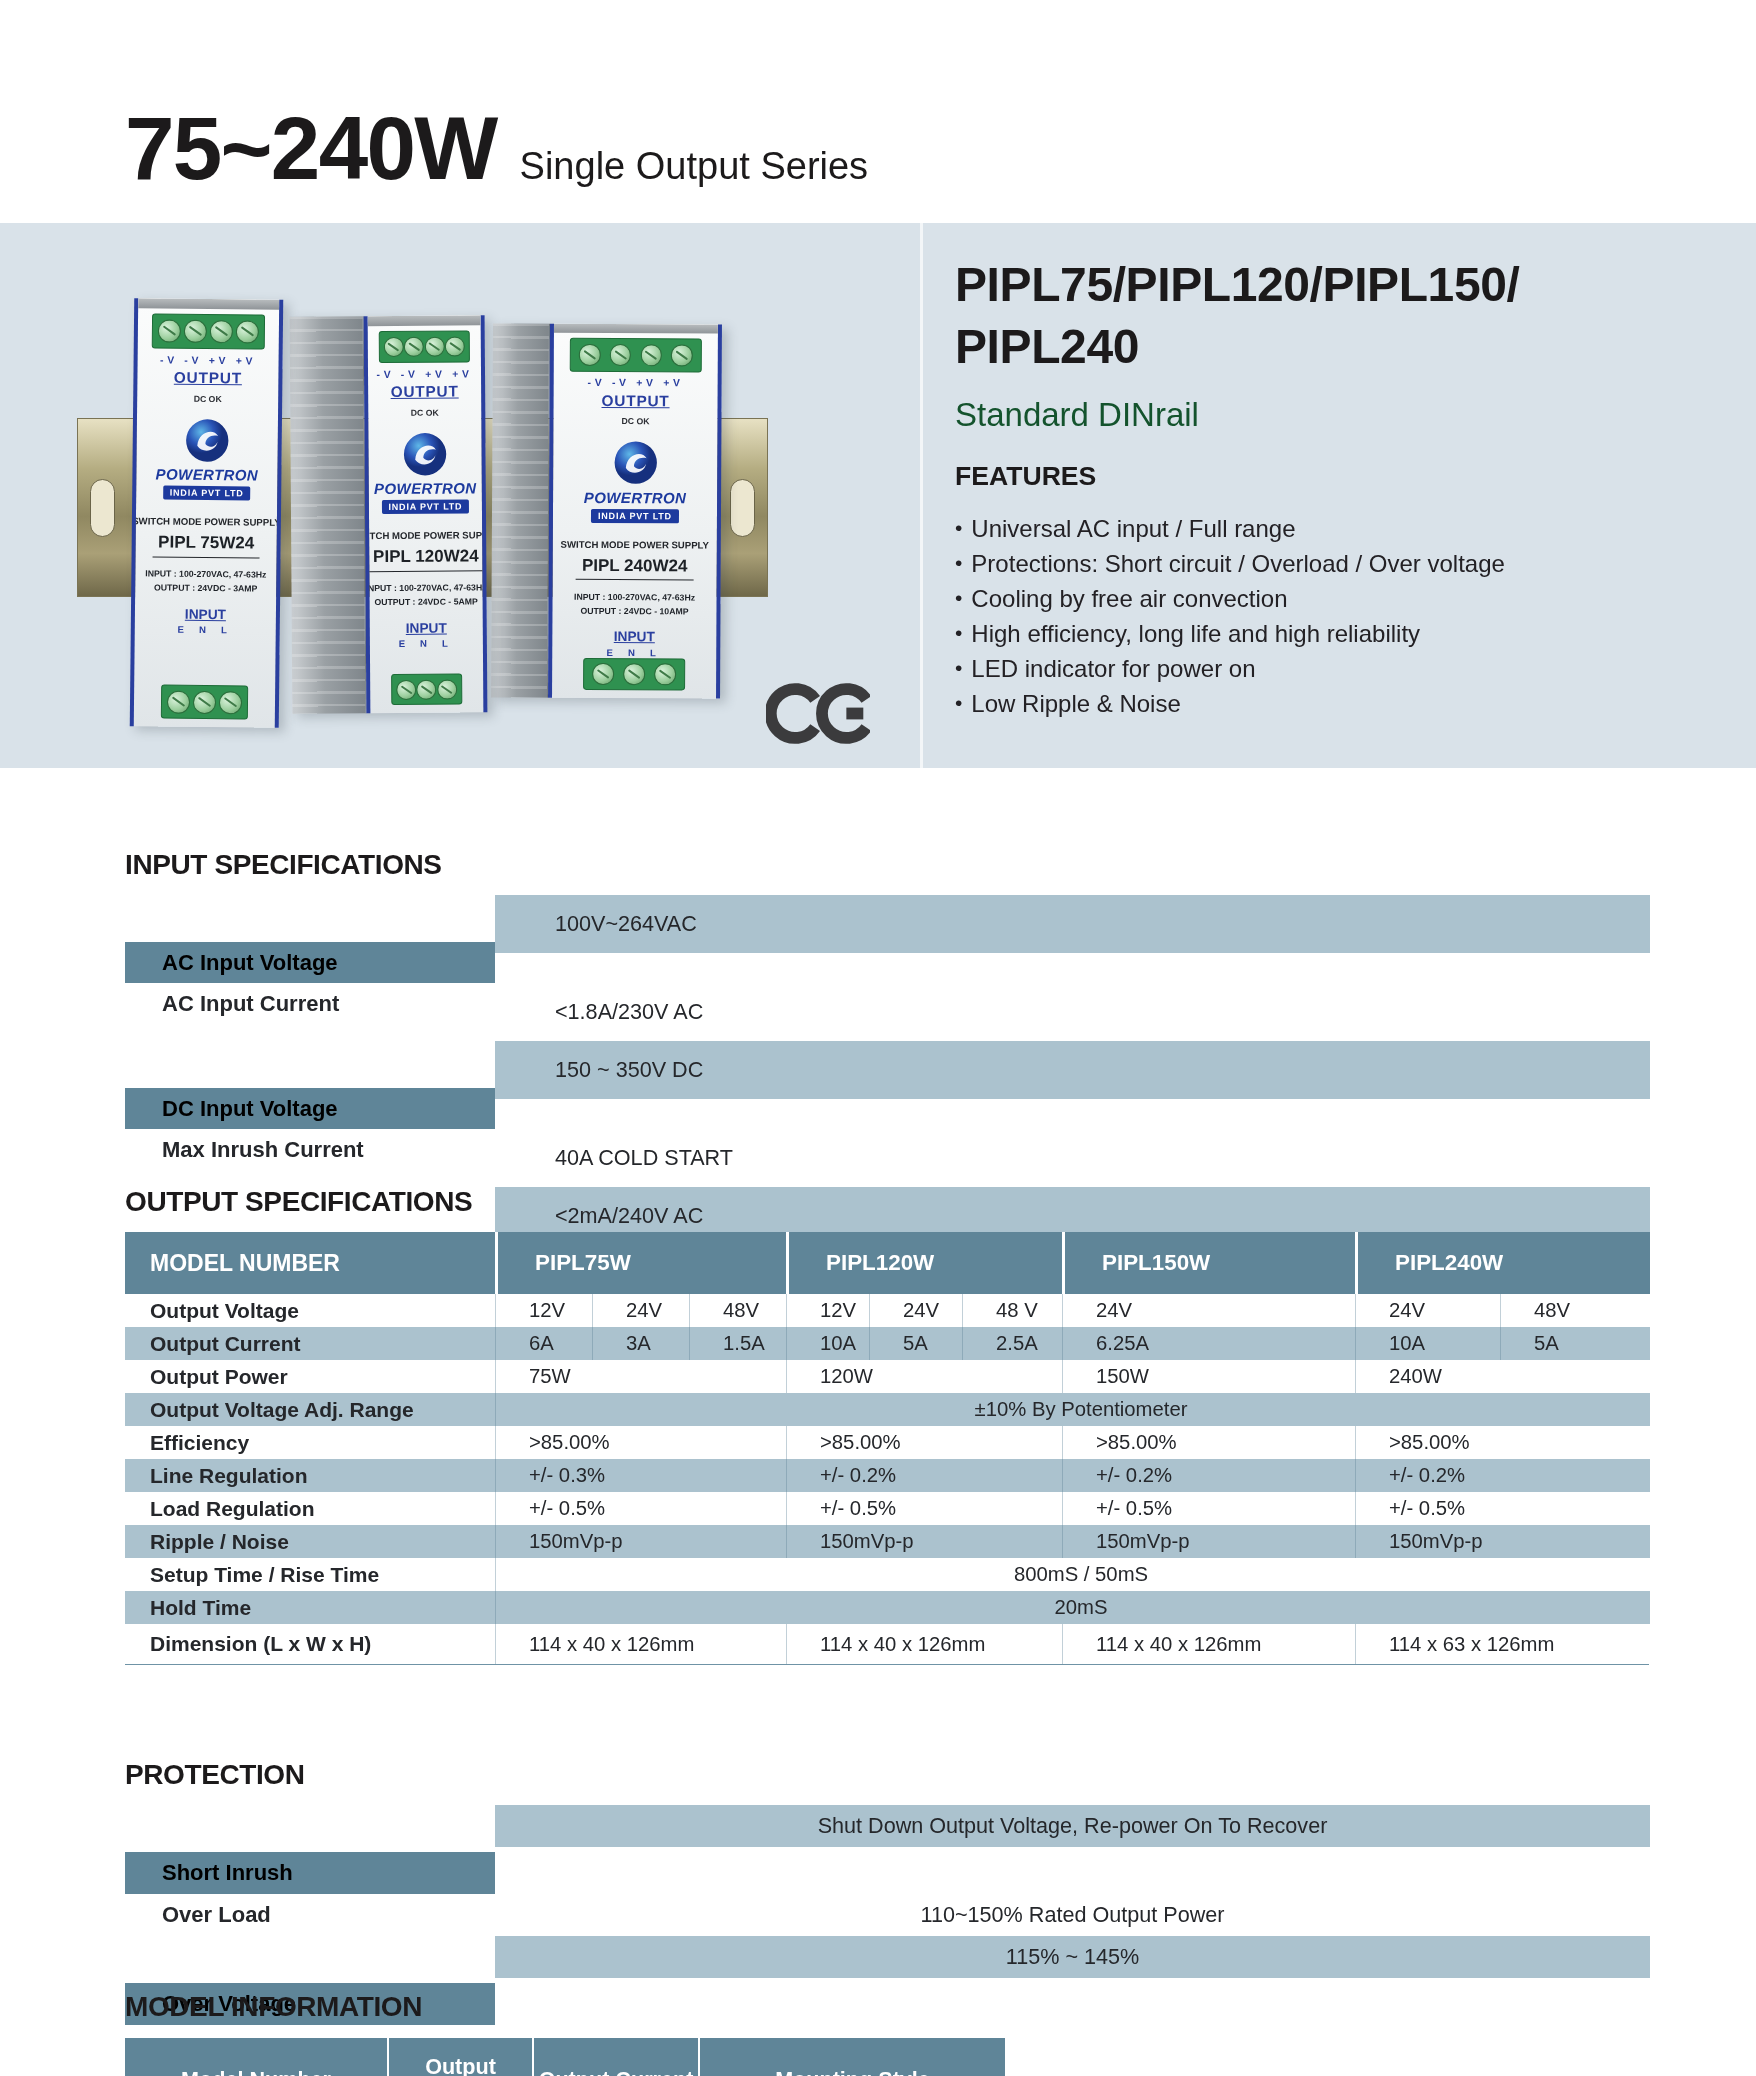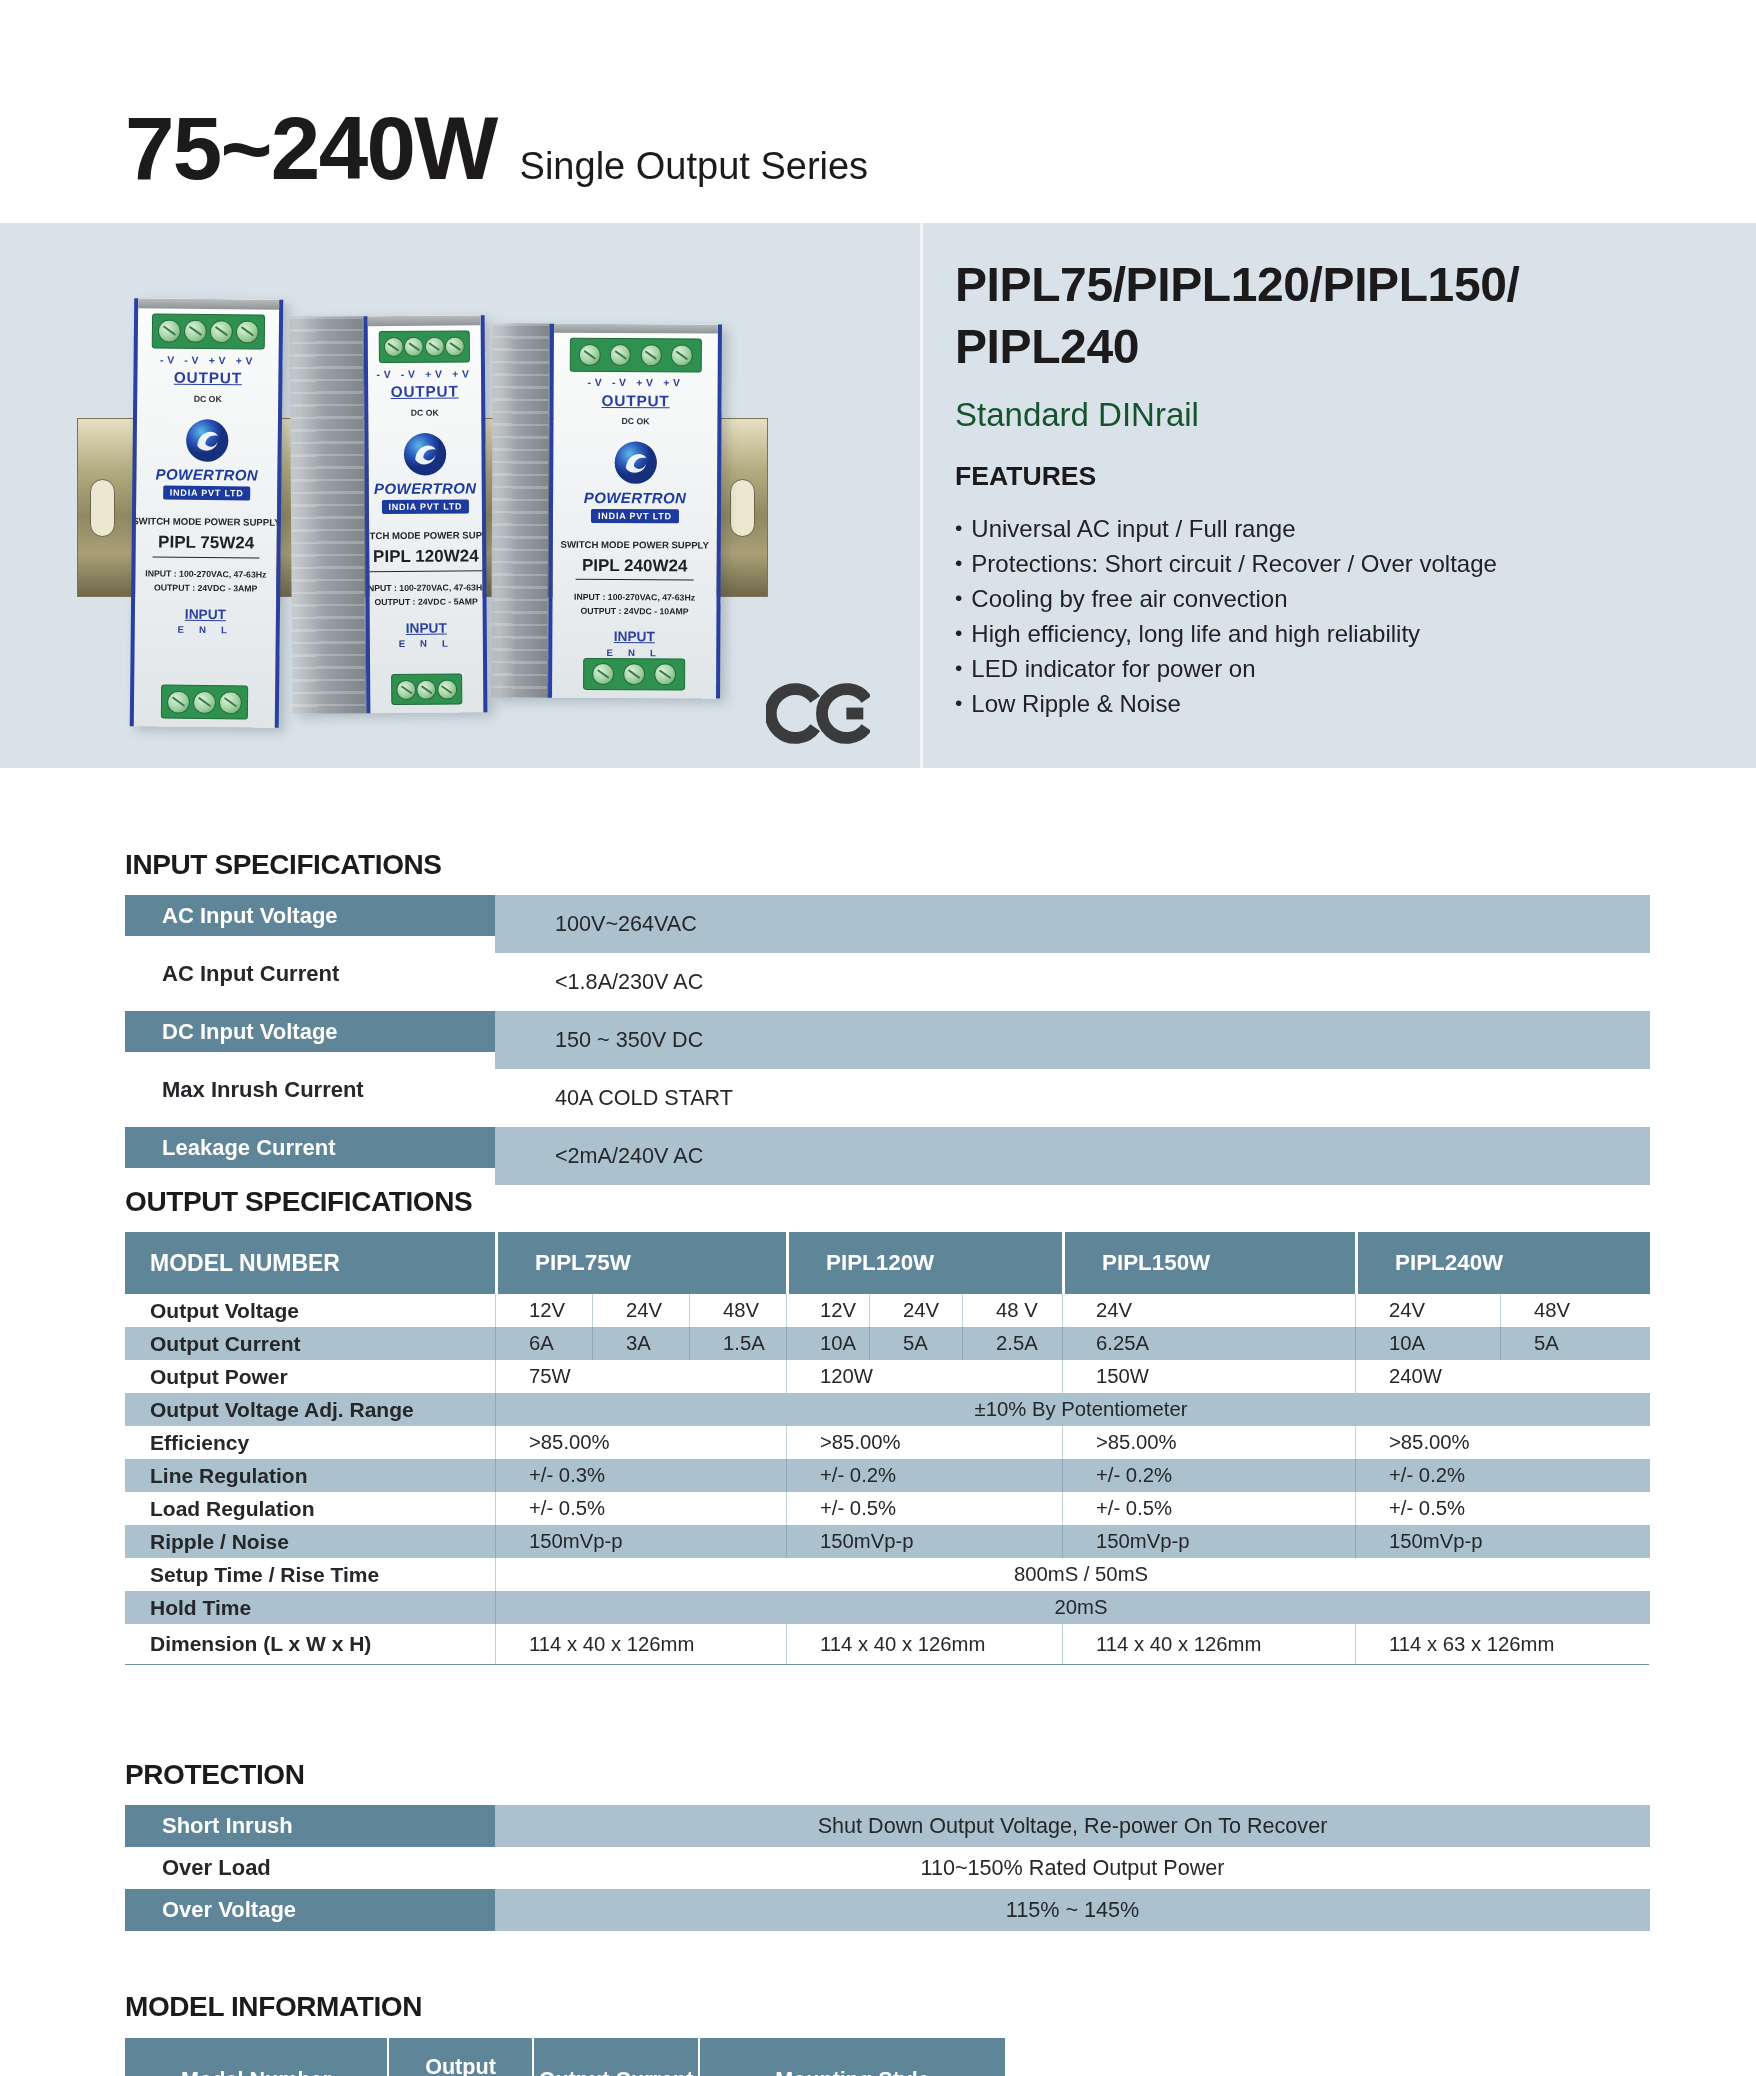--- a/index.html
+++ b/index.html
@@ -68,21 +68,21 @@
 
   
   .section { position:absolute; left:125px; width:1524px; }
   .section-title { font-size:28px; font-weight:700; color:#1c1a1b; letter-spacing:-0.4px; }
 
   
   .kv-table { margin-top:14px; display:grid; grid-template-columns:370px 1155px; }
   .kv-row { display:contents; }
   .kv-label { display:flex; align-items:center; padding-left:37px; font-weight:700; font-size:22px; height:41px; }
   .kv-value { display:flex; align-items:center; padding-left:60px; font-size:21.6px; height:58px; }
-  .kv-row.sh .kv-label { background:var(--slate); color:#ffffff; }
+  .kv-row.sh .kv-label { background:var(--slate); color:#000000;margin-top:47px; }
   .kv-row.sh .kv-value { background:var(--shade); }
   #protection-table .kv-label, #protection-table .kv-value { height:42px; }
   #protection-table .kv-value { padding-left:0; justify-content:center; }
 
   
   .out-grid { margin-top:14px; display:grid;
     grid-template-columns:370px 97px 97px 97px 83px 93px 100px 293px 145px 150px;
     grid-template-rows:62px repeat(10,33px) 40px; border-bottom:1.7px solid #6f93a6; }
   .oc { display:flex; align-items:center; font-size:20.3px; }
   .oc.hd { background:var(--slate); color:#ffffff; font-weight:700; font-size:22.4px; padding-left:37px; }
@@ -256,21 +256,21 @@
 
   <div class="hero-text">
     <div class="prod-title">
       <div>PIPL75/PIPL120/PIPL150/</div>
       <div>PIPL240</div>
     </div>
     <div class="prod-sub">Standard DINrail</div>
     <div class="features-title">FEATURES</div>
     <div class="feature-list" id="feature-list">
         <div class="feature-item">Universal AC input / Full range</div>
-        <div class="feature-item">Protections: Short circuit / Recover / Over voltage</div>
+        <div class="feature-item">Protections: Short circuit / Overload / Over voltage</div>
         <div class="feature-item">Cooling by free air convection</div>
         <div class="feature-item">High efficiency, long life and high reliability</div>
         <div class="feature-item">LED indicator for power on</div>
         <div class="feature-item">Low Ripple &amp; Noise</div>
       </div>
   </div>
 </div>
 
 <div class="section" style="top:849px;" id="input-section">
   <div class="section-title">INPUT SPECIFICATIONS</div>

